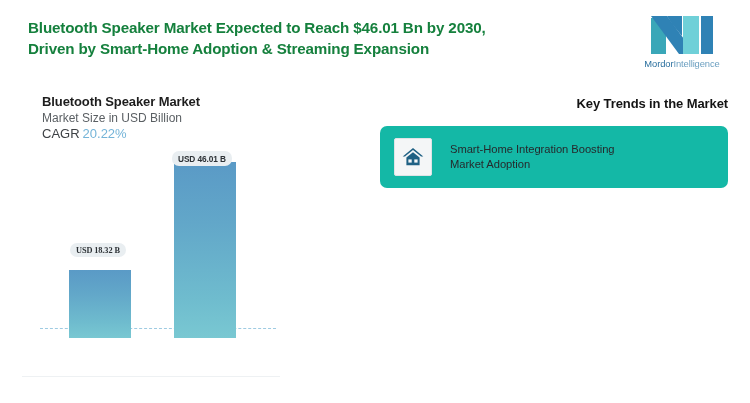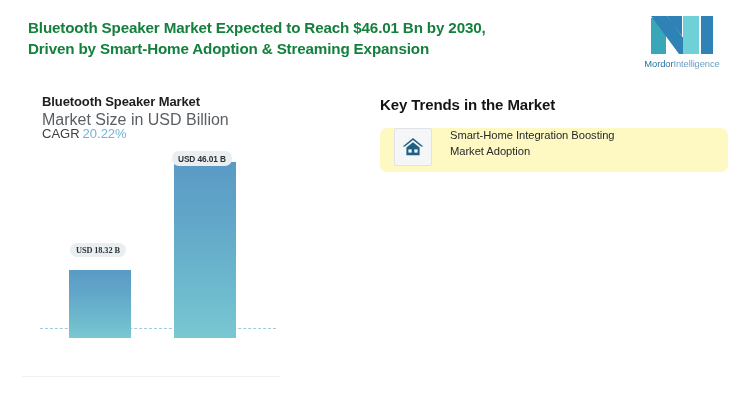--- a/index.html
+++ b/index.html
@@ -62,21 +62,21 @@
     position: absolute;
     left: 20px; top: 8px;
     font-size: 13px;
     font-weight: bold;
     color: #1d1d1d;
     letter-spacing: -0.1px;
   }
   #chart-subtitle {
     position: absolute;
     left: 20px; top: 25px;
-    font-size: 16px;
+    font-size: 12px;
     color: #5a5f63;
   }
   #cagr-row {
     position: absolute;
     left: 20px; top: 40px;
     font-size: 13px;
     color: #3d4145;
     white-space: nowrap;
     text-align: right;
   }
@@ -122,32 +122,33 @@
   #label-2025 { left: 48px; top: 95px; font-family: Liberation Serif, serif; }
   #label-2030 { left: 150px; top: 3px; }
 
   
   #trends {
     position: absolute;
     left: 380px; top: 96px;
     width: 348px;
   }
   #trends-heading {
-    font-size: 15px;
+    font-size: 13px;
     font-weight: bold;
     color: #141414;
-    text-align: left;
+    text-align: right;
     letter-spacing: -0.1px;
     margin-bottom: 15px;
   }
   .trend-card {
     display: flex;
-    background: #fef9c3;
+    align-items: center;
+    background: #14b8a6;
     border-radius: 7px;
-    height: 44px;
+    height: 62px;
     margin-bottom: 12px;
     padding: 0 14px;
     box-sizing: border-box;
   }
   .trend-icon-tile {
     flex: 0 0 auto;
     width: 36px; height: 36px;
     background: #f4f6f7;
     border: 1px solid #dfe3e6;
     border-radius: 2px;

